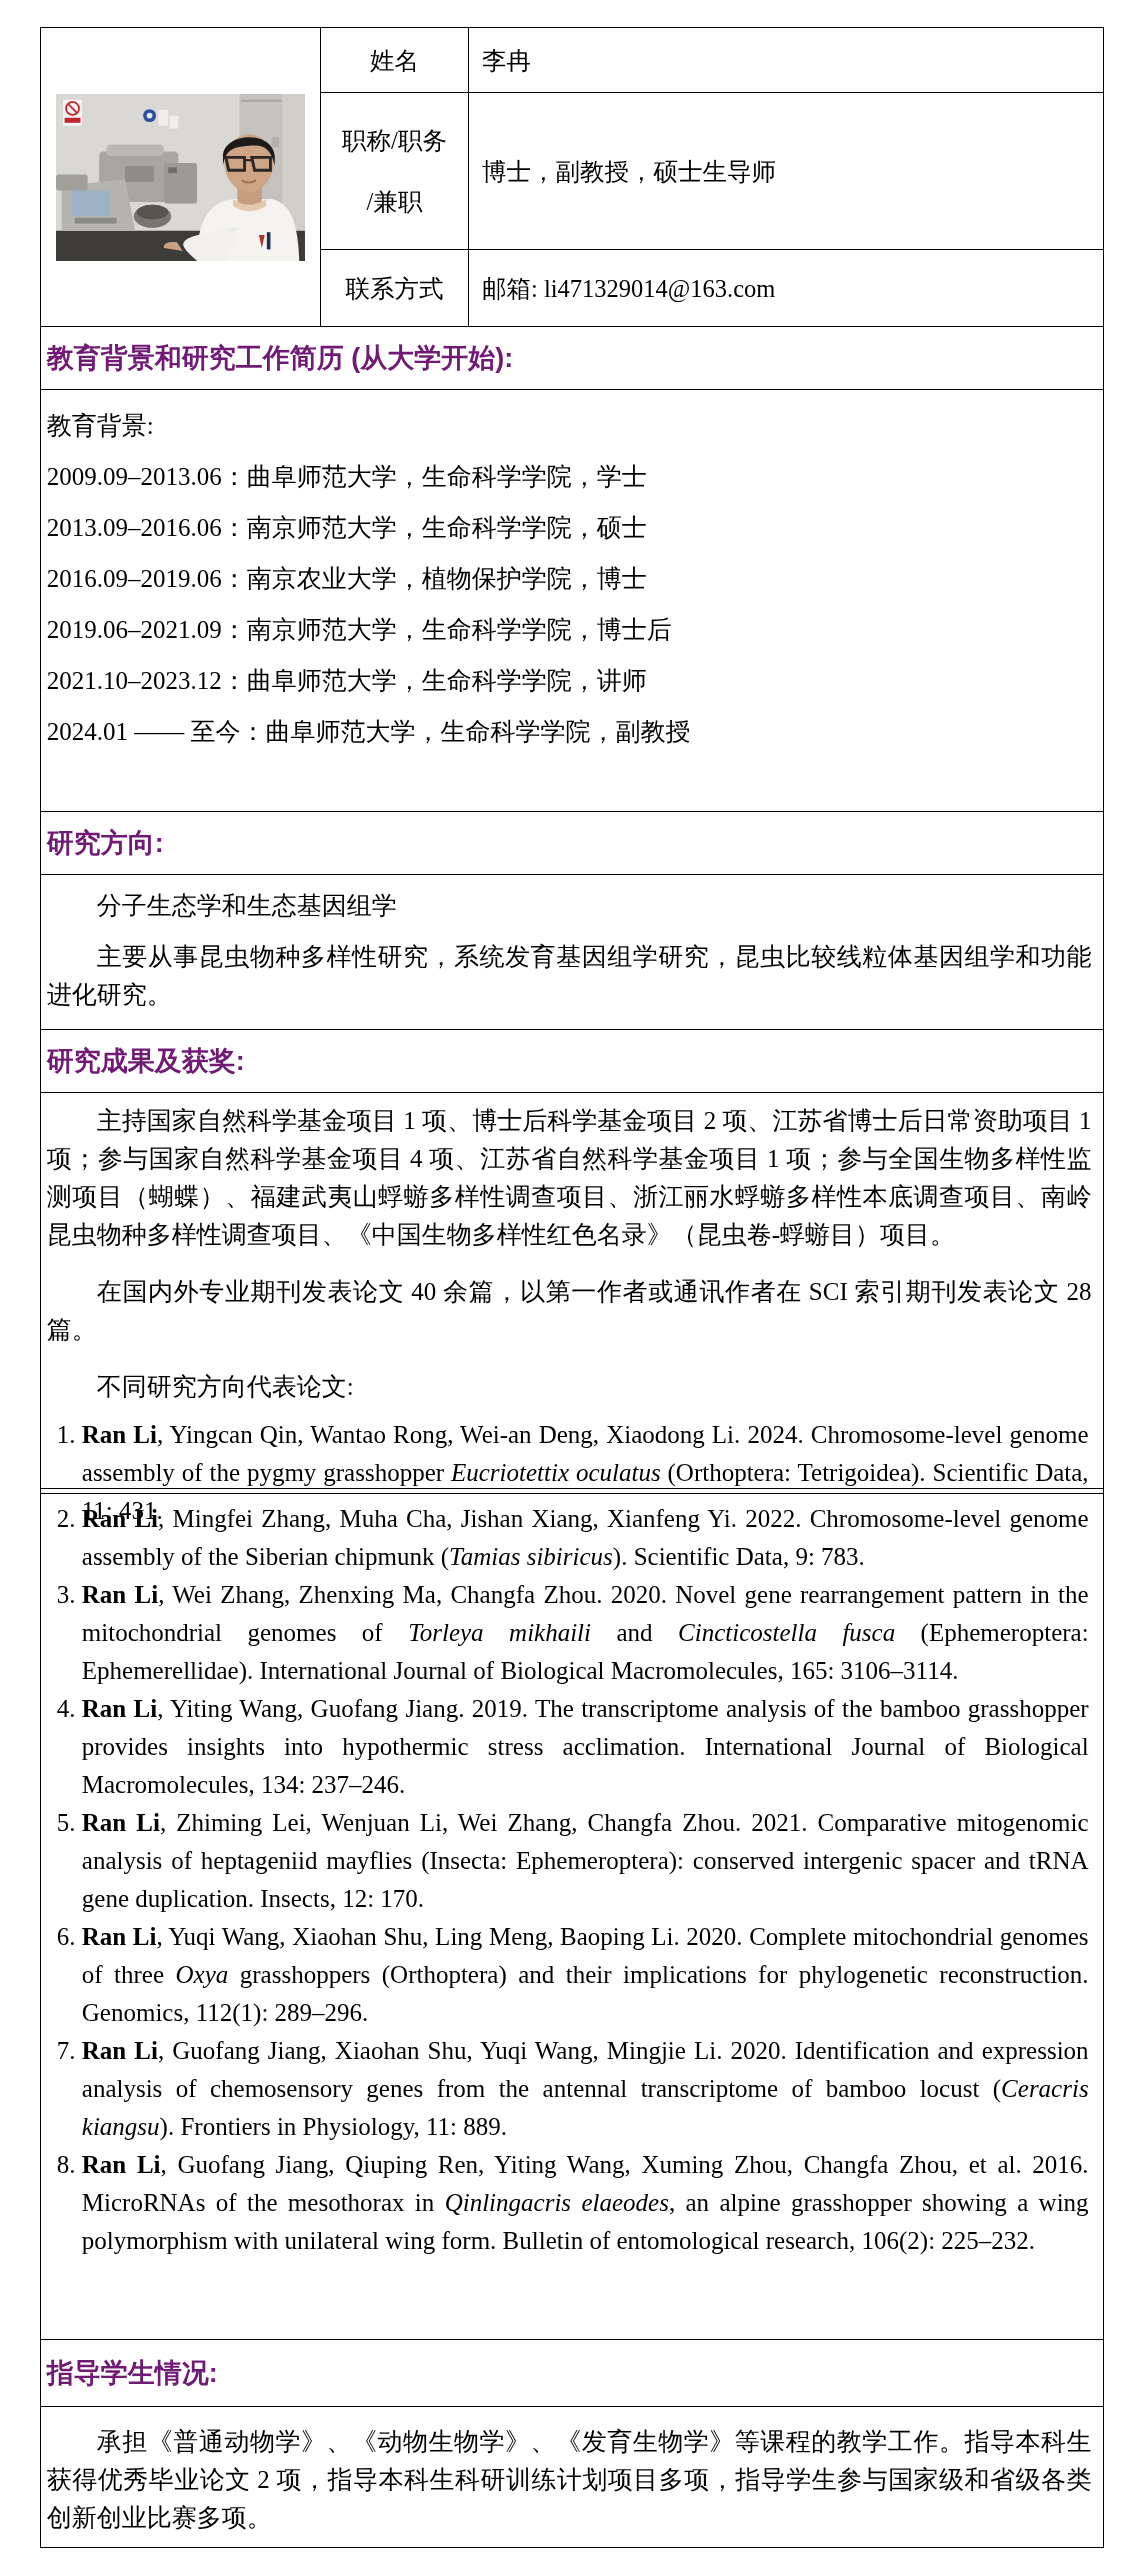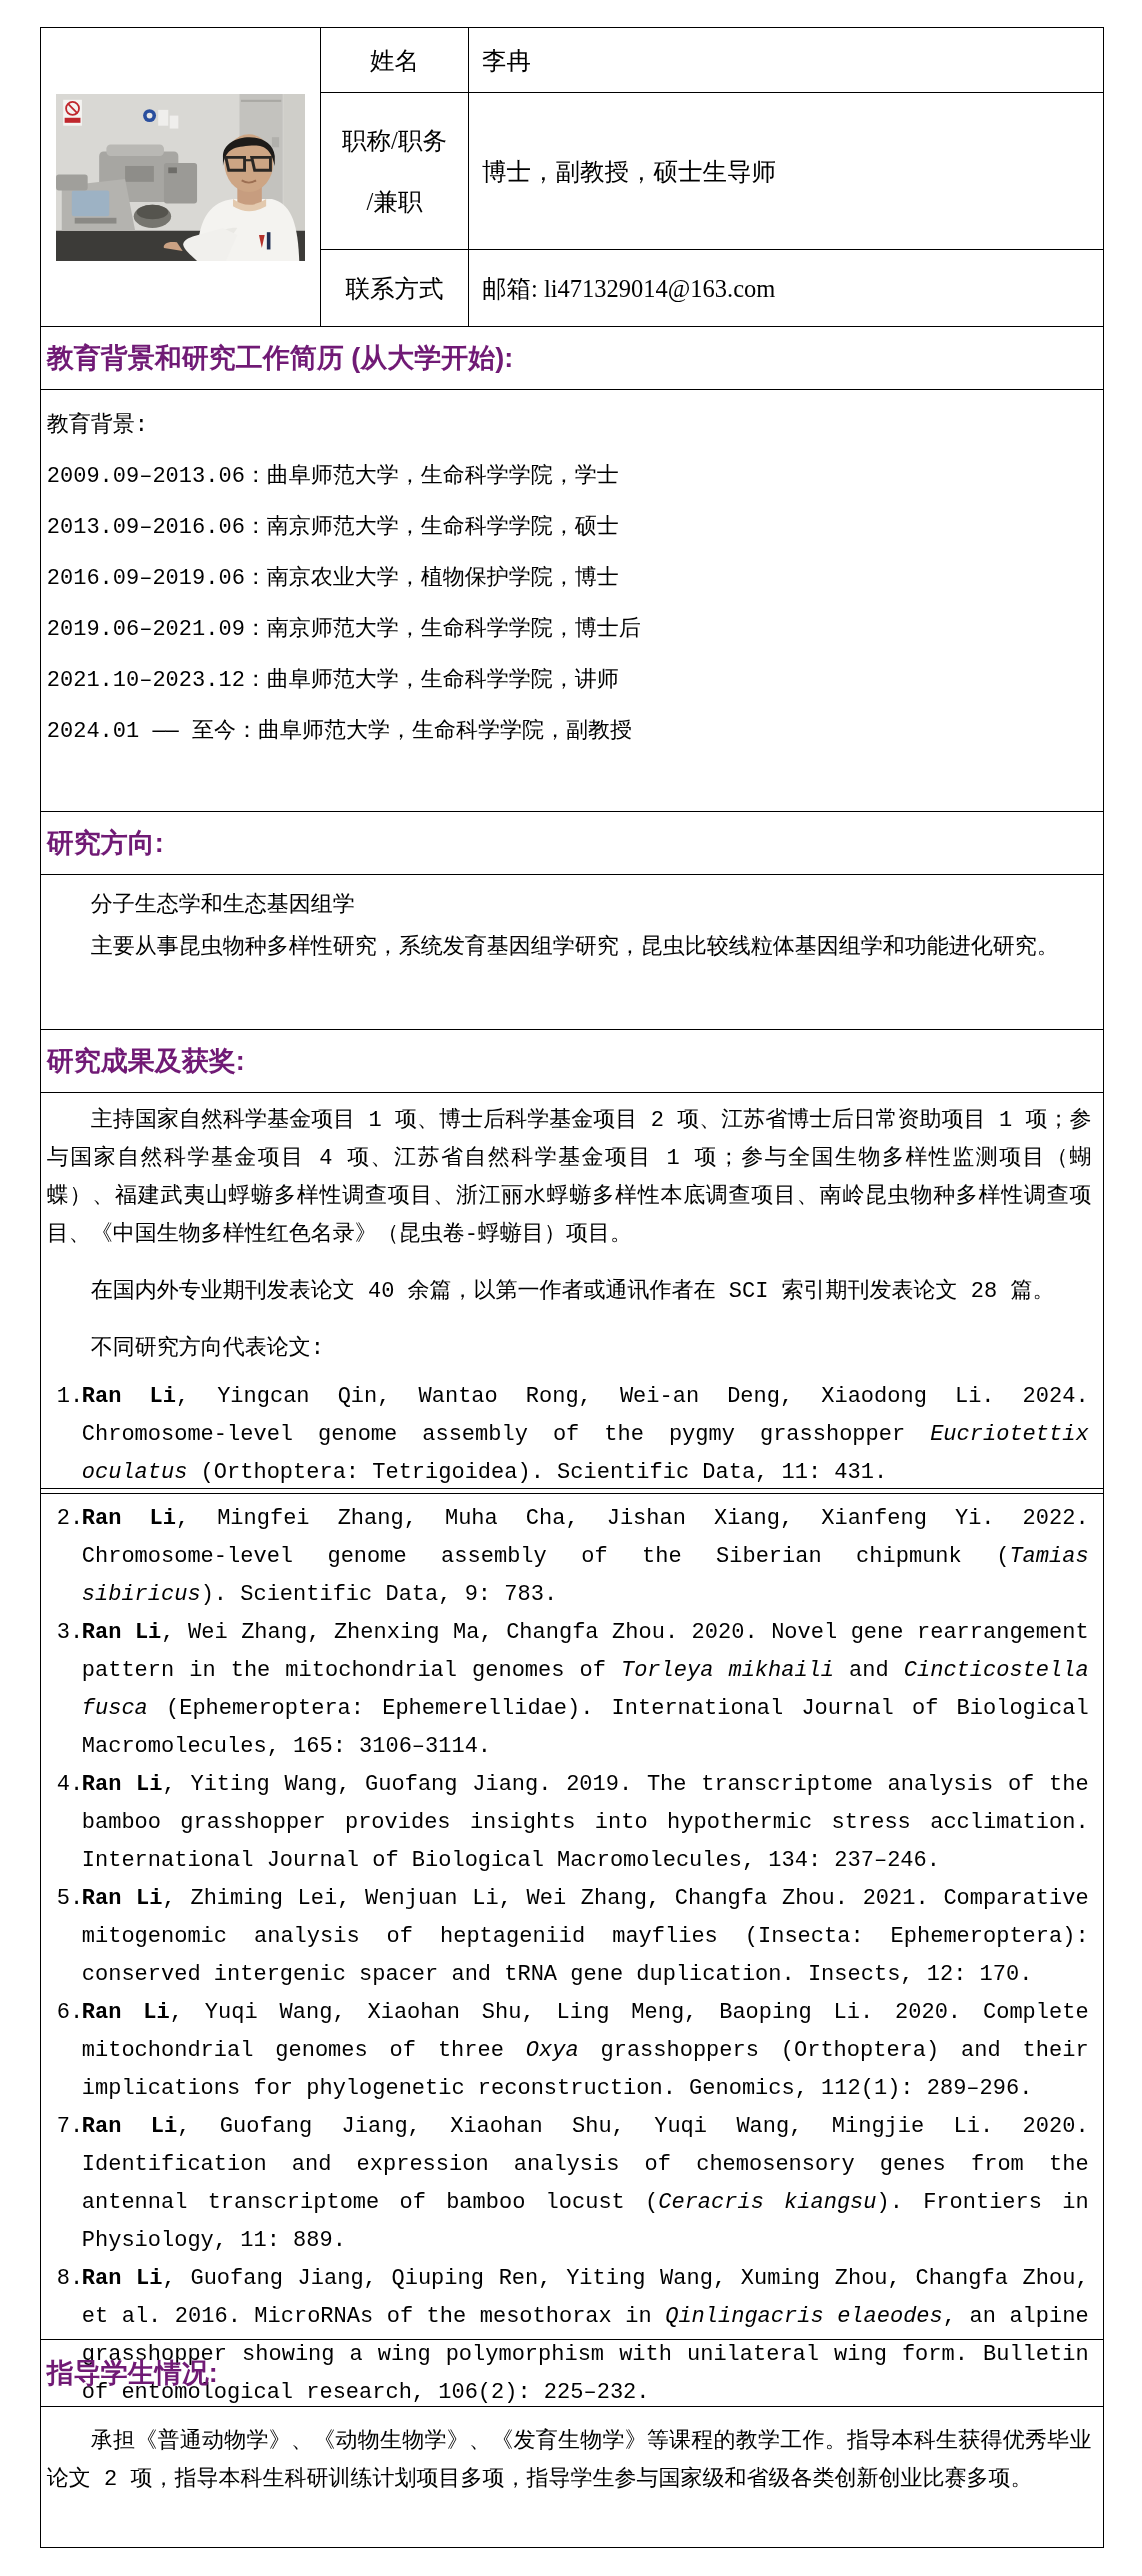--- a/index.html
+++ b/index.html
@@ -47,25 +47,25 @@
     padding-left:5.8px;
     color:#701a75; font-weight:bold; font-size:27px;
     font-family:"Liberation Sans","DejaVu Sans",sans-serif;
   }
   .h-edu { height:63px; }
   .h-rd  { height:63px; }
   .h-ach { height:63px; }
   .h-stu { height:67px; }
 
   
-  .cell { padding:5.8px 11.5px 0 5.8px; font-size:22px;font-family:Liberation Mono, monospace; }
+  .cell { padding:5.8px 11.5px 0 5.8px; font-size:25px; }
   .edu-cell { height:422px; padding-top:10px; }
   .edu-line { line-height:51px; white-space:nowrap; }
   .rd-cell { height:155px; padding-top:11.5px; }
-  .para { line-height:38px; text-indent:2em; text-align:justify; margin-bottom:4px; }
+  .para { line-height:38px; text-indent:2em; text-align:justify; margin-bottom:13px; }
   .para.tight { margin-bottom:0; }
   .ach-cell { height:396px; padding-top:8.6px; }
   .split-row { height:5px; background:#fff; }
   .pub-cell { height:846px; padding-top:5.8px; }
   .stu-cell { padding-top:16px; }
 
   
   .pub-item { display:flex; line-height:38px; }
   .pub-num { width:35px; flex:none; padding-left:10px; }
   .pub-text { flex:1; text-align:justify; padding-right:2.9px; }

